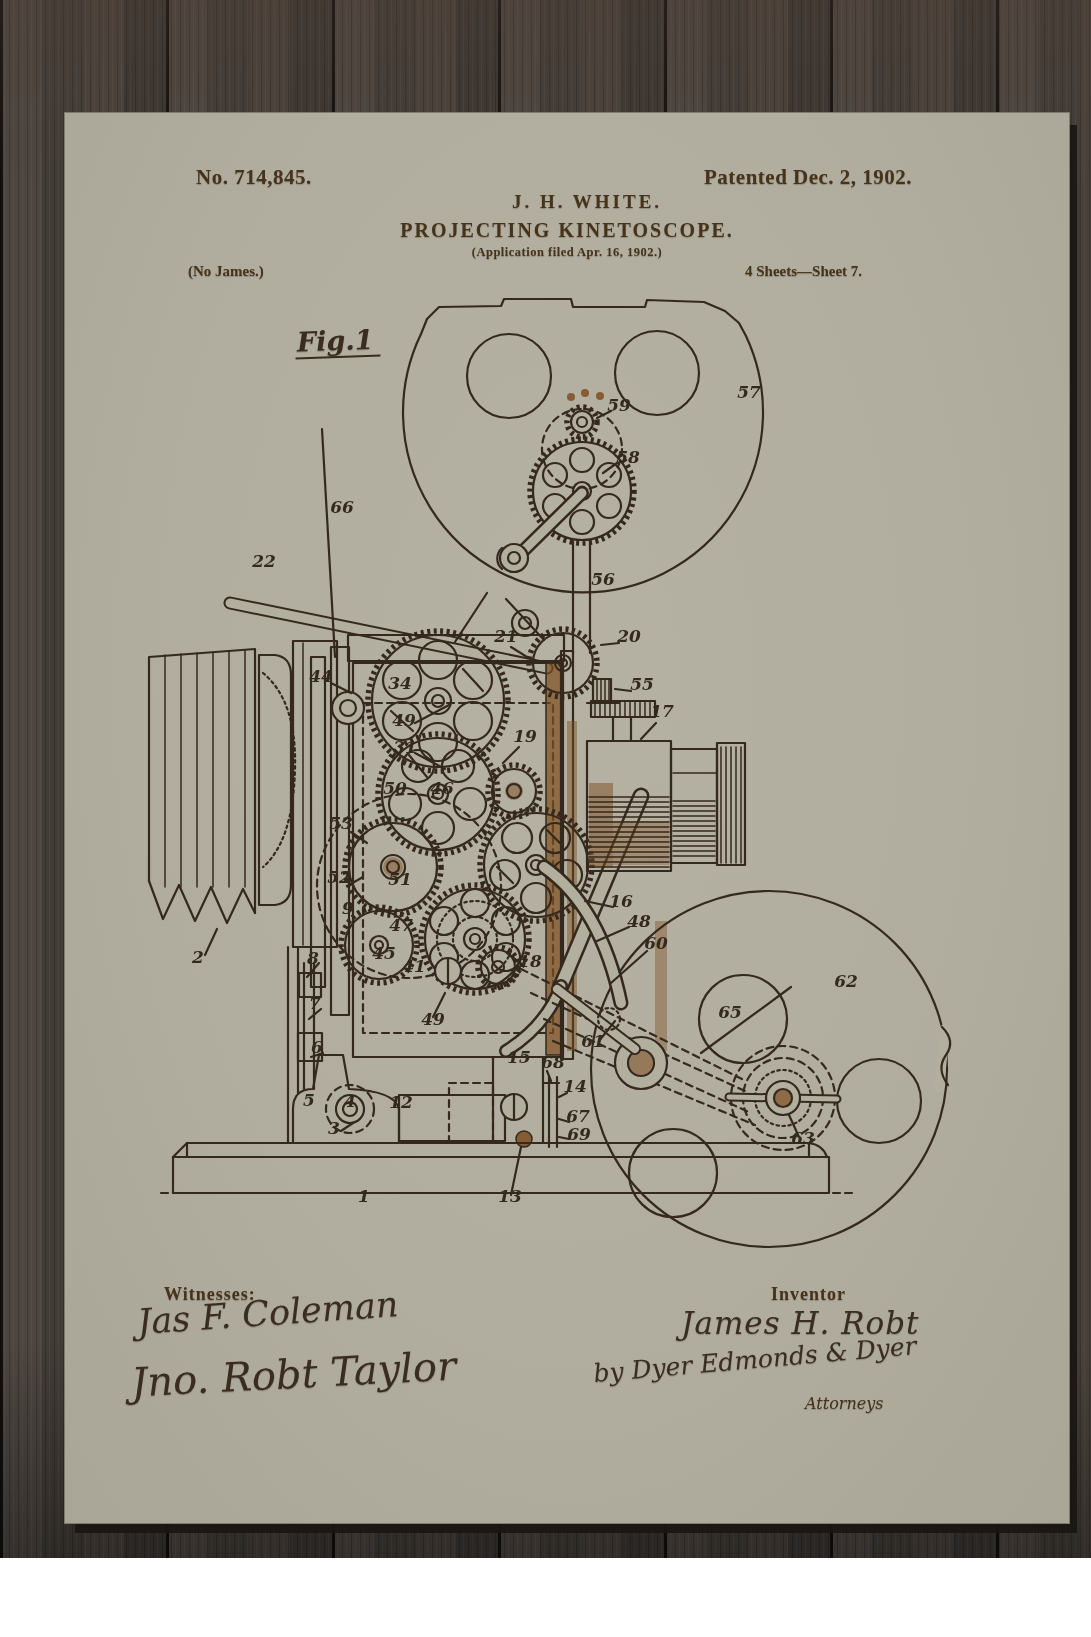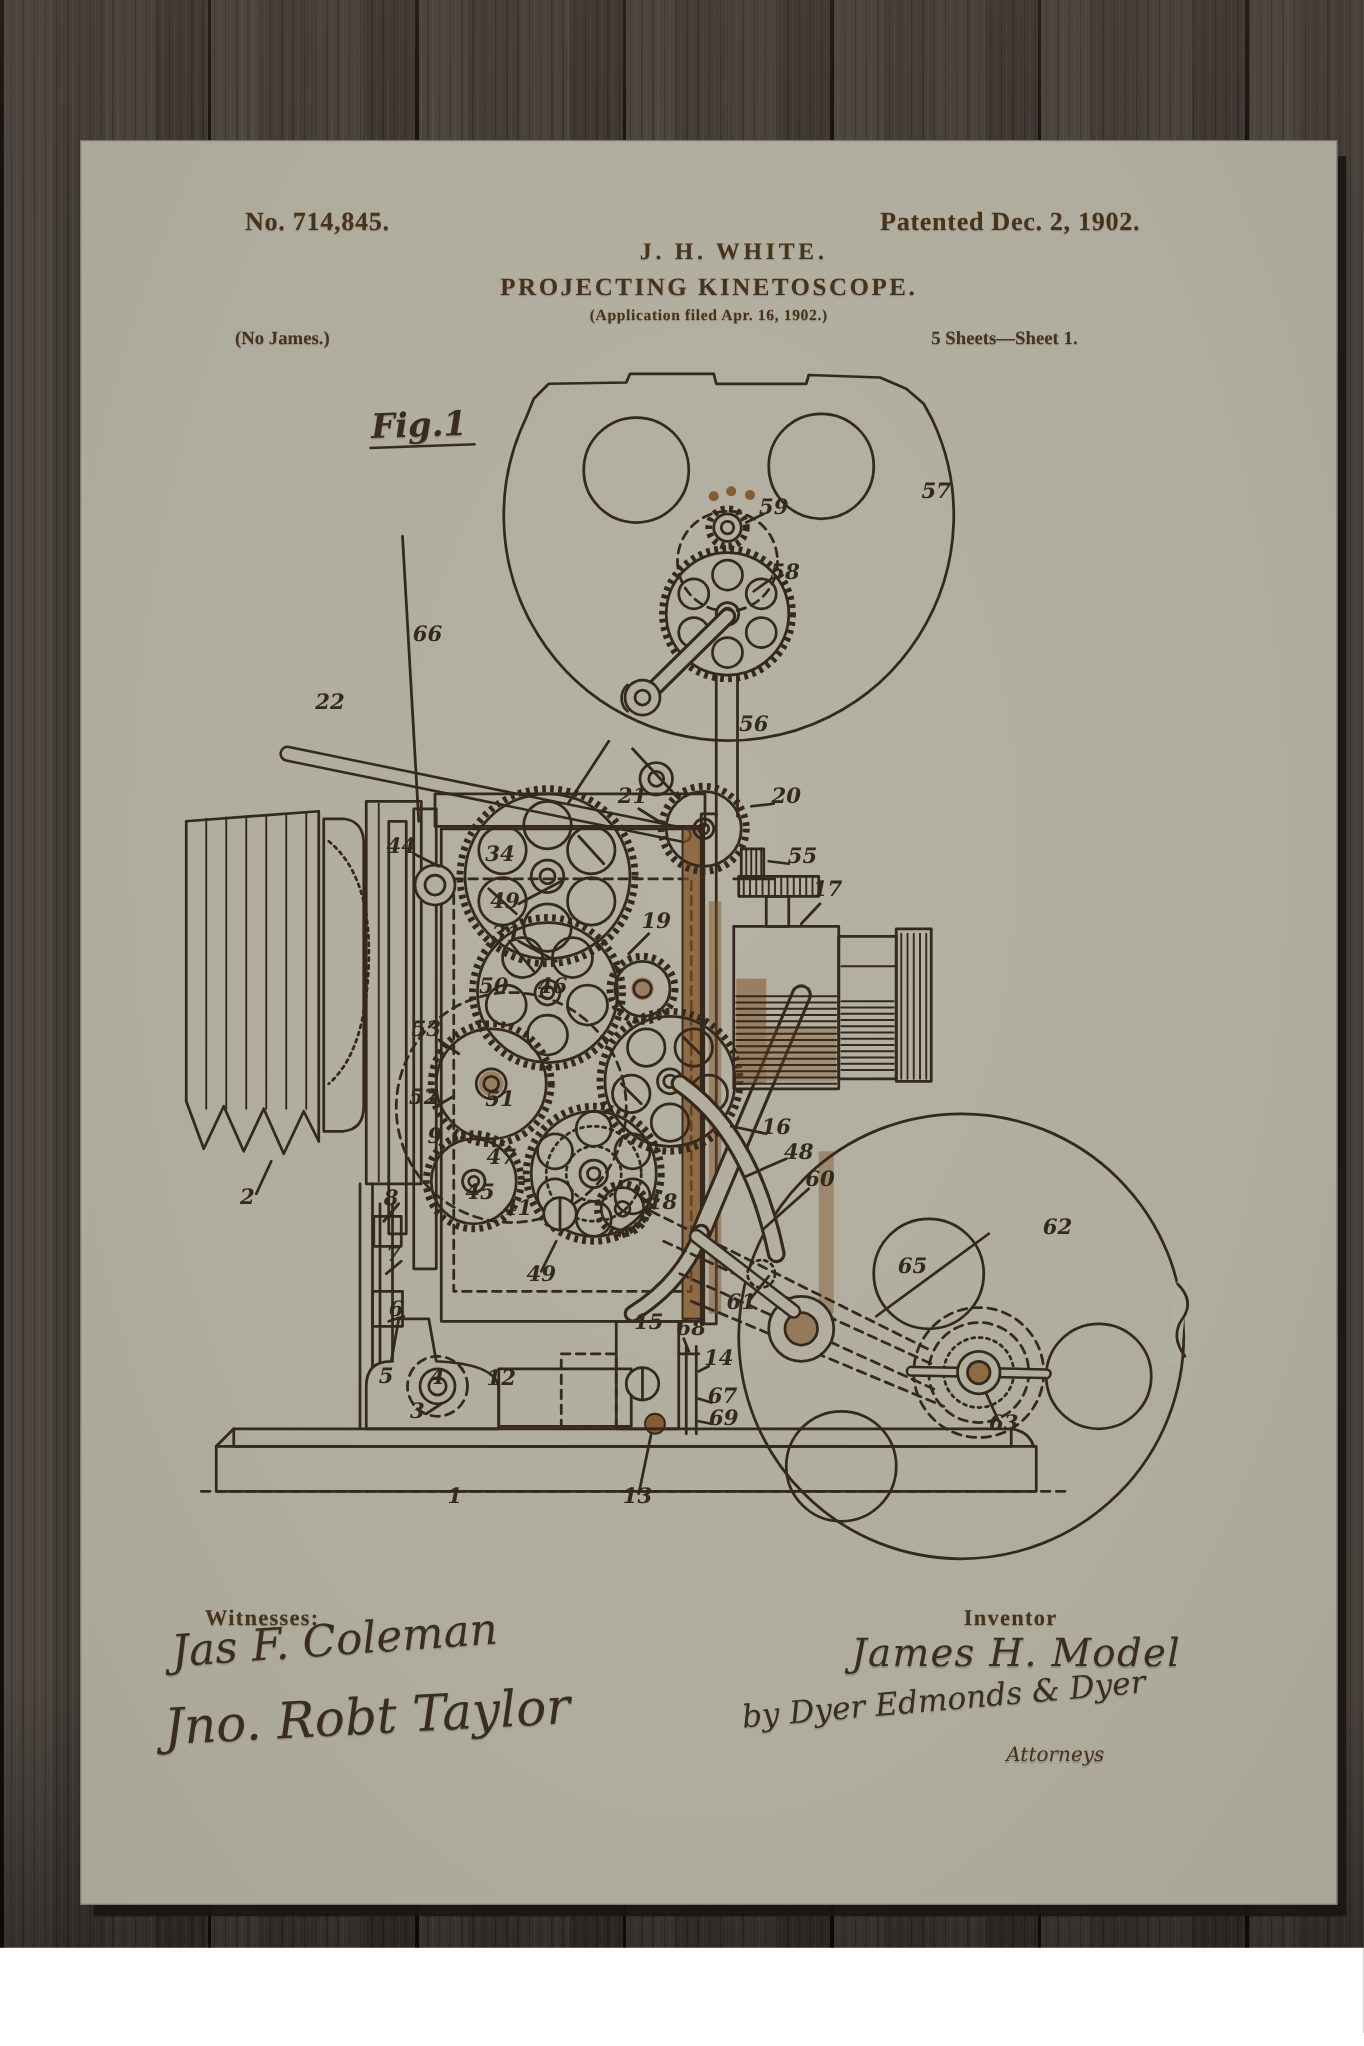--- a/index.html
+++ b/index.html
@@ -49,21 +49,21 @@
 
 <div class="scene">
   <div class="paper">
 
     <div class="ptext num" style="left:131px;top:52px;">No. 714,845.</div>
     <div class="ptext num" style="left:639px;top:52px;">Patented Dec. 2, 1902.</div>
     <div class="ptext centered name-line" style="top:78px;">J. H. WHITE.</div>
     <div class="ptext centered title-line" style="top:106px;">PROJECTING KINETOSCOPE.</div>
     <div class="ptext centered app-line" style="top:132px;">(Application filed Apr. 16, 1902.)</div>
     <div class="ptext side-note" style="left:123px;top:150px;">(No James.)</div>
-    <div class="ptext side-note" style="left:680px;top:150px;">5 Sheets—Sheet 1.</div>
+    <div class="ptext side-note" style="left:680px;top:150px;">4 Sheets—Sheet 7.</div>
 
     <div class="ptext script figlabel" style="left:230px;top:212px;">Fig.1</div>
 
     <svg width="1004" height="1410" viewBox="64 112 1004 1410">
 
       <g>
         <path class="ink" d="M745,335 A180,180 0 1 1 420,333 L426,318 L438,306 L500,305 L503,298 L570,298 L572,306 L644,306 L646,299 L703,301 L724,310 L738,322 Z"></path>
         <circle class="ink" cx="508" cy="375" r="42"></circle>
         <circle class="ink" cx="656" cy="372" r="42"></circle>
         <circle class="ink dash" cx="581" cy="448" r="40"></circle>
@@ -320,18 +320,18 @@
           <text x="363" y="1201" class="plabel">1</text>
           <text x="509" y="1201" class="plabel">13</text>
         </g>
     </svg>
 
     <div class="ptext small-heading" style="left:99px;top:1171px;">Witnesses:</div>
     <div class="ptext script sig-w1" style="left:72px;top:1180px;">Jas F. Coleman</div>
     <div class="ptext script sig-w2" style="left:66px;top:1238px;">Jno. Robt Taylor</div>
 
     <div class="ptext small-heading" style="left:706px;top:1171px;">Inventor</div>
-    <div class="ptext script sig-inv" style="left:616px;top:1192px;">James H. Model</div>
+    <div class="ptext script sig-inv" style="left:616px;top:1192px;">James H. Robt</div>
     <div class="ptext script sig-att" style="left:528px;top:1232px;">by Dyer Edmonds &amp; Dyer</div>
     <div class="ptext att-label" style="left:740px;top:1281px;">Attorneys</div>
 
   </div>
 </div>
 
 </body></html>

